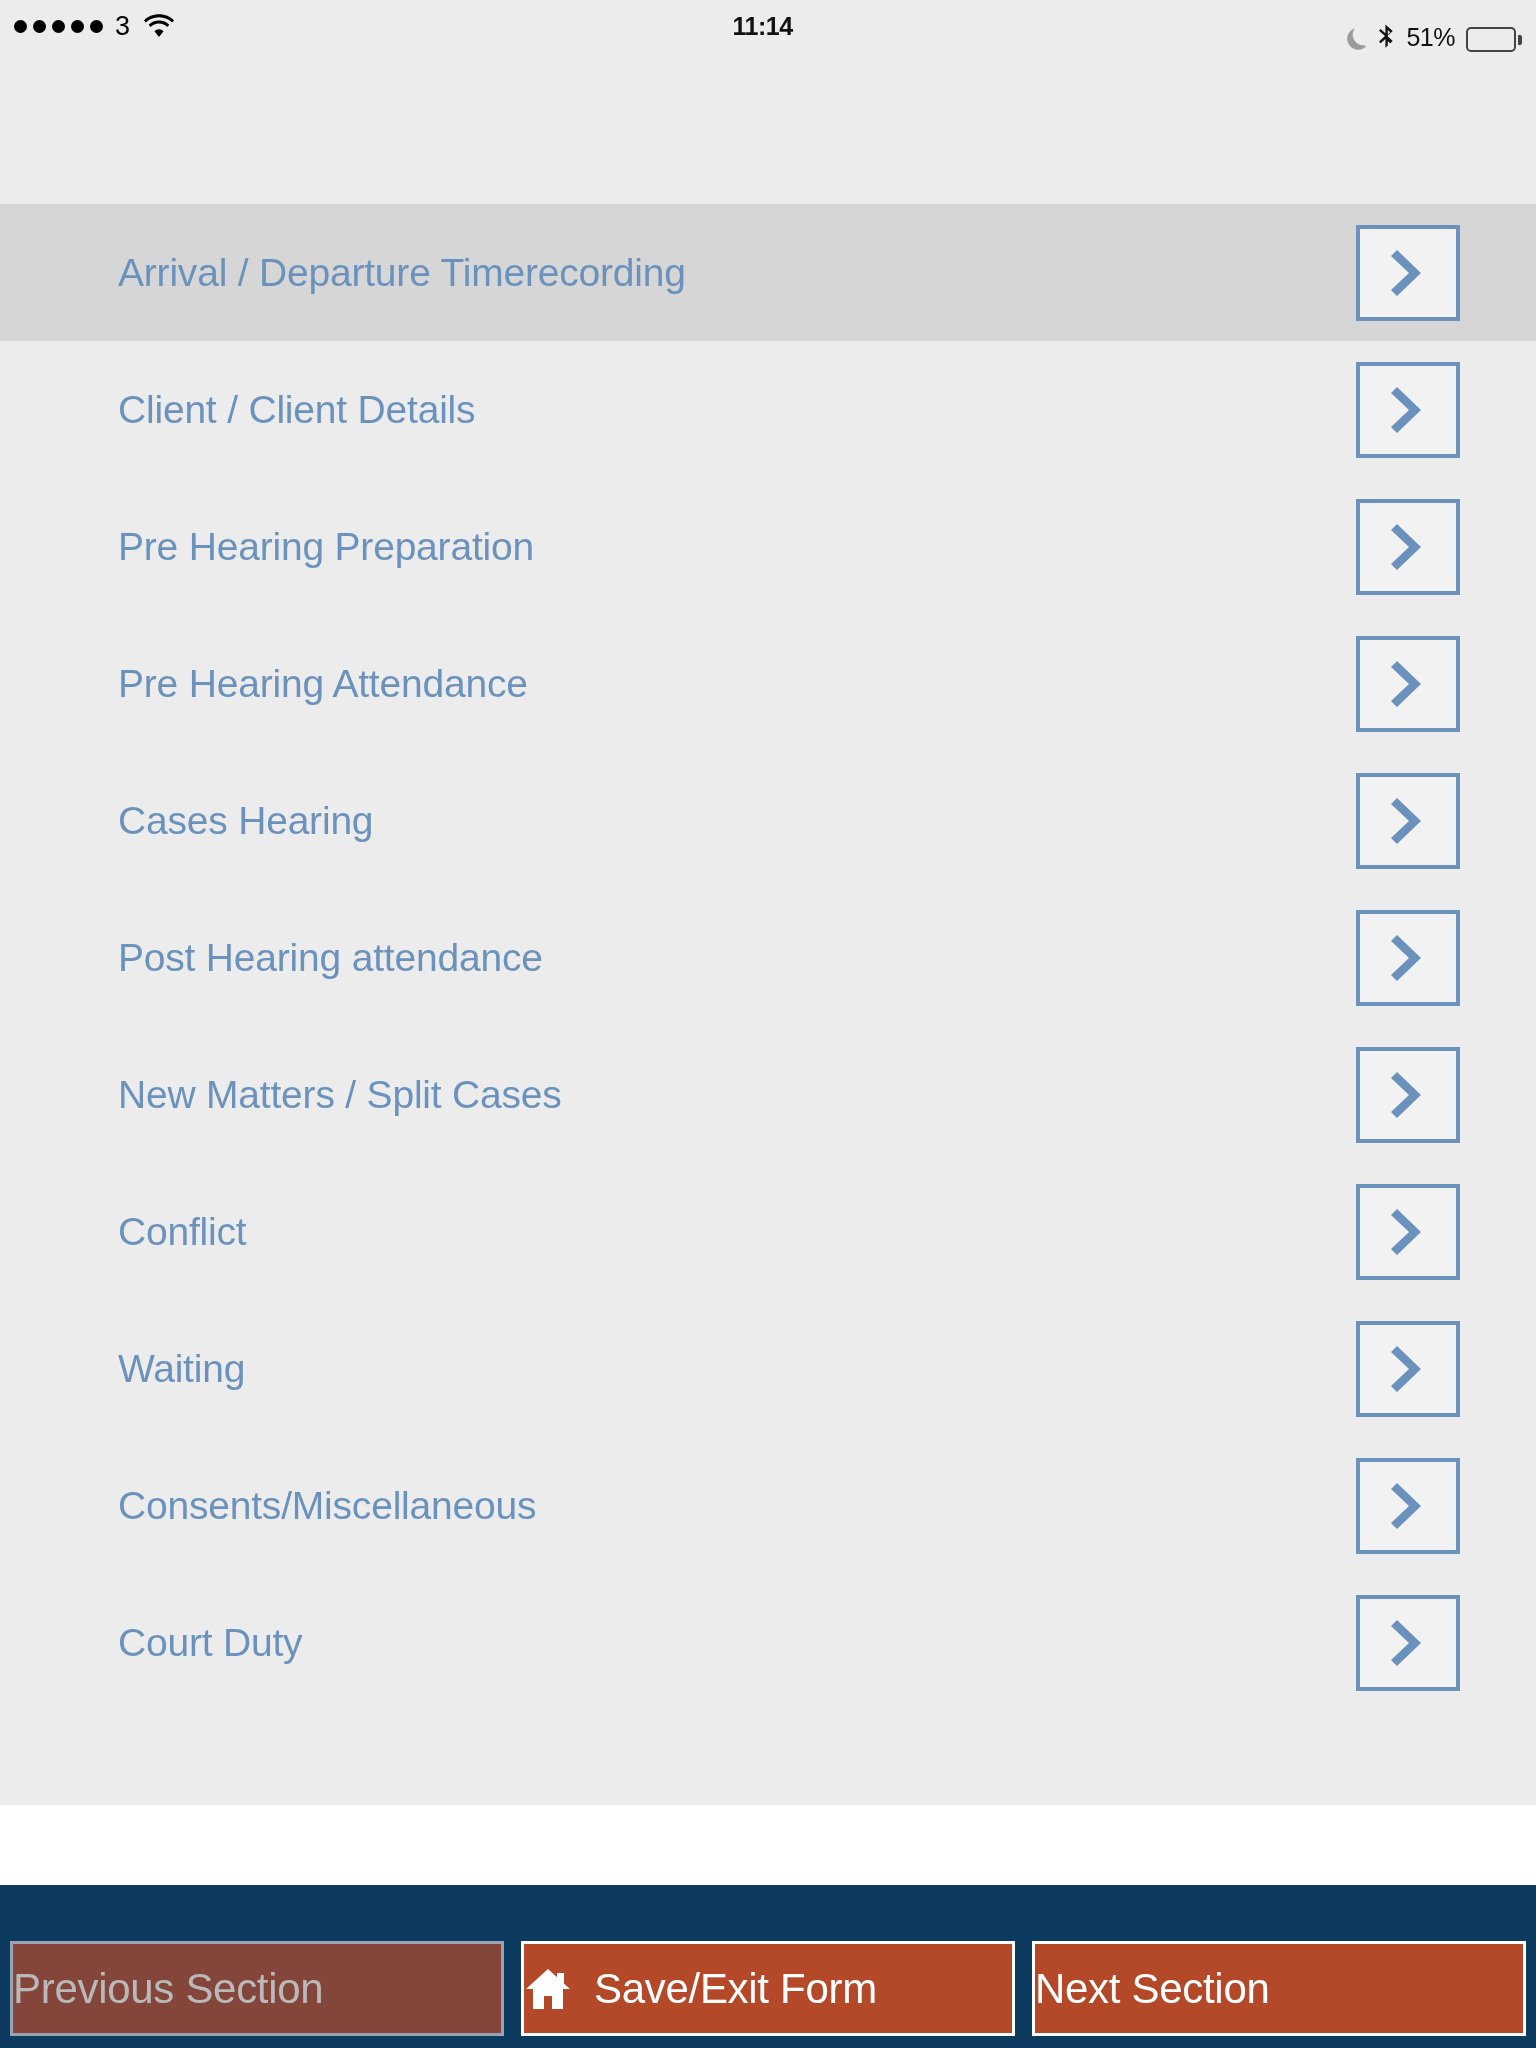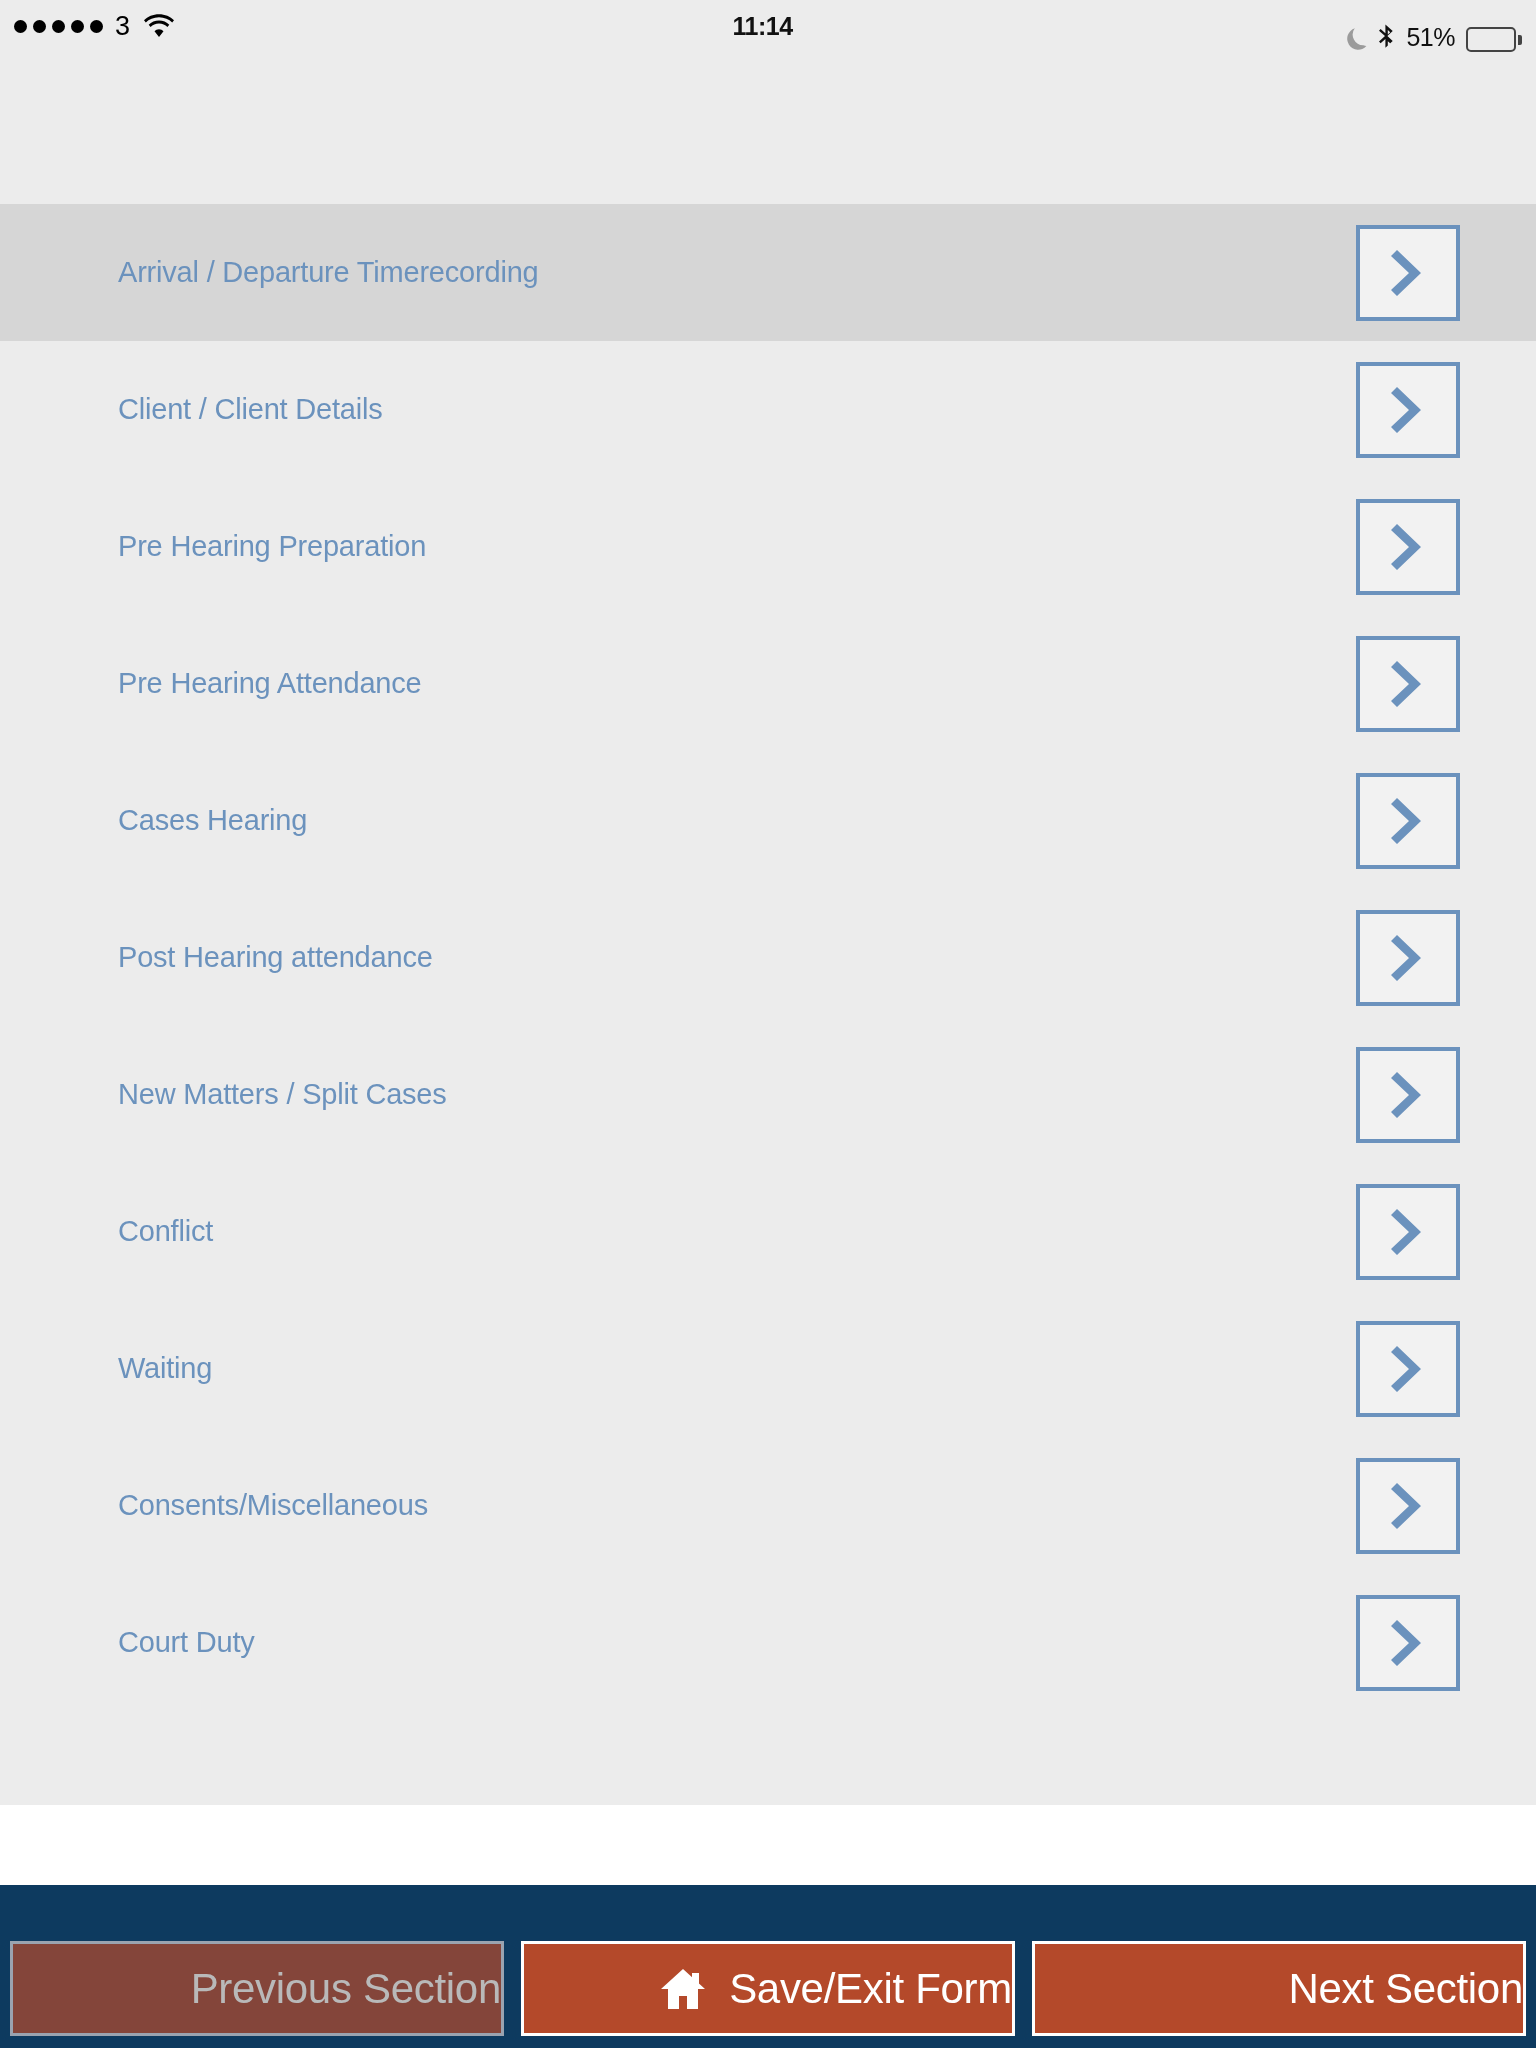--- a/index.html
+++ b/index.html
@@ -101,21 +101,21 @@
   .row {
     height: 137px;
     display: flex;
     align-items: center;
     padding-left: 118px;
     padding-right: 100px;
     position: relative;
   }
   .row.selected { background: #d6d6d6; }
   .row-label {
-    font-size: 29px;
+    font-size: 39px;
     color: #6b92bd;
     letter-spacing: -0.2px;
     white-space: nowrap;
     font-weight: 400;
     flex: 1 1 auto;
   }
   .chev-btn {
     position: absolute;
     right: 76px;
     top: 50%;
@@ -142,21 +142,21 @@
     background: #0d3a5f;
     display: flex;
     align-items: stretch;
     gap: 17px;
     padding: 12px 10px 12px 10px;
   }
   .tb-btn {
     flex: 1 1 0;
     display: flex;
     align-items: center;
-    justify-content: flex-end;
+    justify-content: flex-start;
     gap: 22px;
     font-size: 42px;
     letter-spacing: -0.3px;
     border: 3px solid #ffffff;
     color: #ffffff;
     background: #b4492a;
     min-width: 0;
     margin-top: 44px;
   }
   .tb-btn.disabled {

